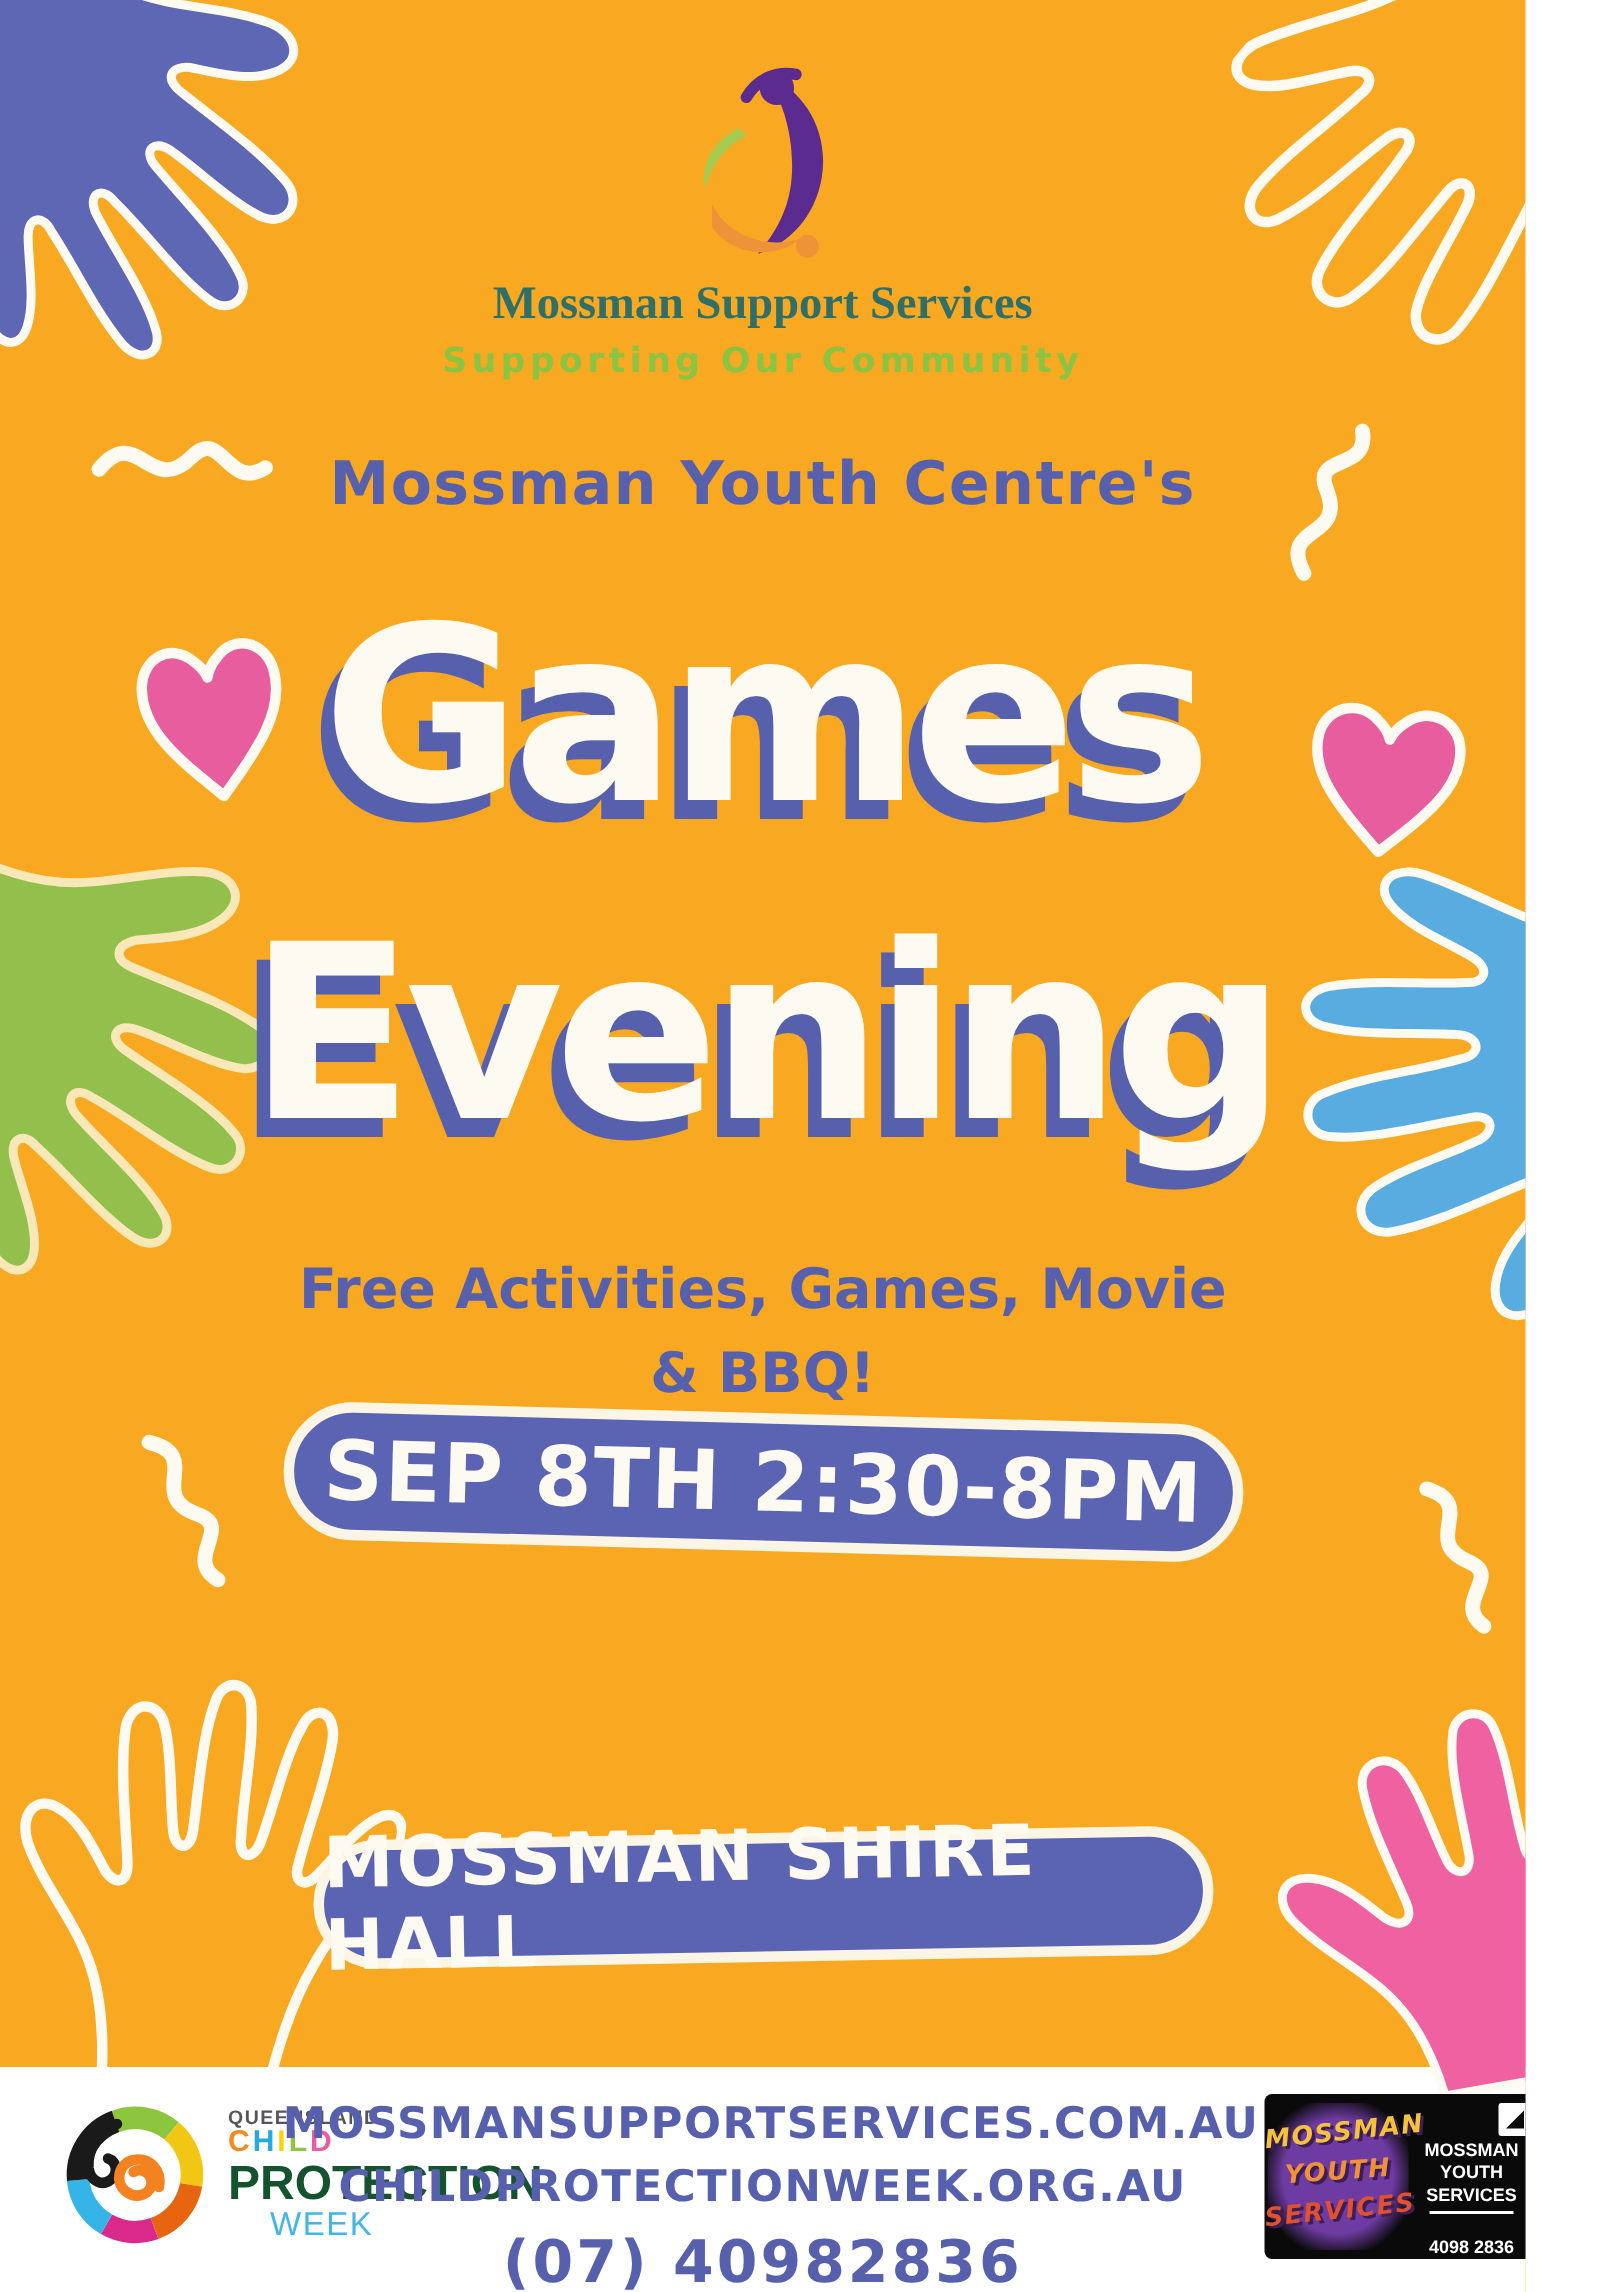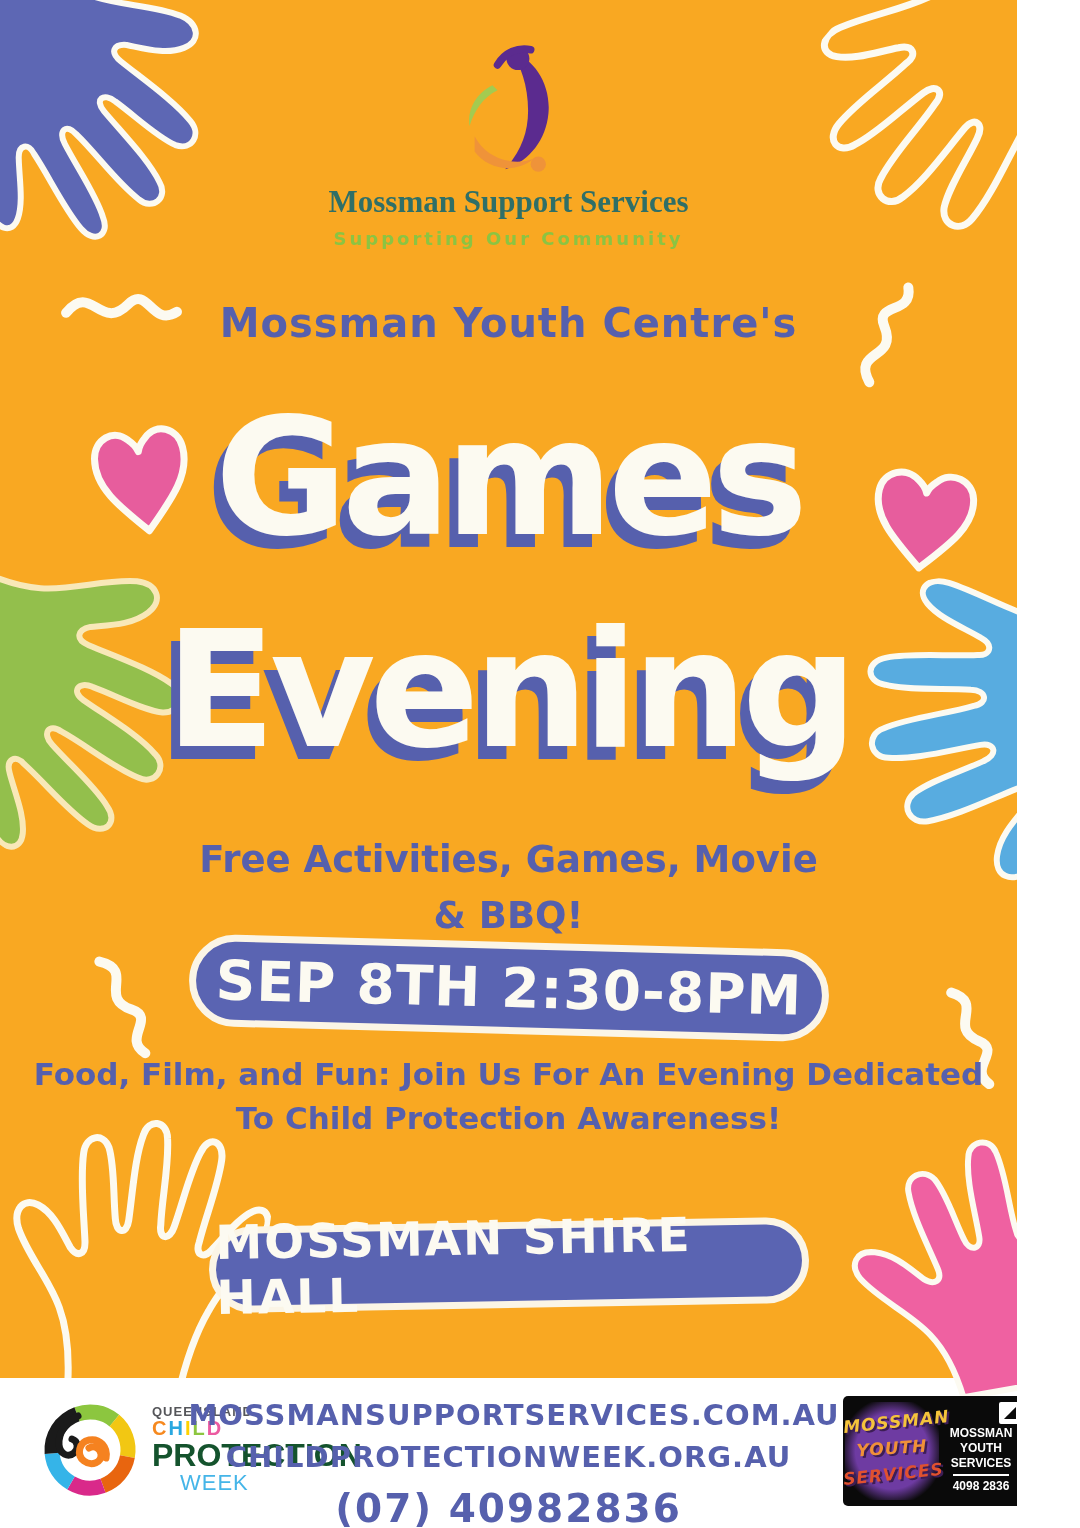--- a/index.html
+++ b/index.html
@@ -2,21 +2,21 @@
 <html><head>
 <meta charset="utf-8">
 <style>
   html,body{margin:0;padding:0;background:#ffffff;font-family:"DejaVu Sans",sans-serif;}
   .poster{position:relative;width:1017px;height:1528px;background:#F9A822;overflow:hidden;}
 
   
   .org-logo{position:absolute;left:0;right:0;top:42px;text-align:center;z-index:2;}
   .org-logo svg{display:block;margin:0 auto;}
   .org-name{font-family:"Liberation Serif","DejaVu Serif",serif;font-weight:bold;font-size:31px;color:#2F6F67;margin-top:2px;}
-  .org-tagline{font-size:18px;font-weight:bold;color:#8BC442;letter-spacing:3px;margin-top:8px;}
+  .org-tagline{font-size:23px;font-weight:bold;color:#8BC442;letter-spacing:3px;margin-top:8px;}
 
   
   .kicker{position:absolute;left:0;right:0;top:300px;text-align:center;
     font-size:40px;font-weight:bold;color:#5660AD;letter-spacing:1px;z-index:2;}
   .big-title{position:absolute;left:0;right:0;top:372px;text-align:center;z-index:2;
     font-weight:bold;font-size:162px;line-height:212px;letter-spacing:-6px;
     color:#FCFAF1;text-shadow:-9px 13px 0 #5660AD;}
 
   .activities{position:absolute;left:0;right:0;top:832px;text-align:center;z-index:2;
     font-size:37px;font-weight:bold;color:#5660AD;line-height:56px;}
@@ -58,21 +58,21 @@
     background:radial-gradient(ellipse at 50% 50%,#6E3BA2 55%,rgba(110,59,162,0) 78%);}
   .graffiti-line{position:relative;display:block;font-weight:bold;font-style:italic;
     font-size:17px;line-height:20px;text-align:center;letter-spacing:1px;}
   .g0{color:#F5C33B;text-shadow:2px 2px 0 #3d1d55;transform:rotate(-6deg);margin-top:16px;}
   .g1{color:#F09038;text-shadow:2px 2px 0 #3d1d55;transform:rotate(-4deg);margin-top:6px;}
   .g2{color:#E0512F;text-shadow:2px 2px 0 #3d1d55;transform:rotate(-6deg);margin-top:6px;}
   .mys-right{width:84px;padding:6px 4px 0 0;display:flex;flex-direction:column;align-items:center;}
   .mys-icon{align-self:flex-end;width:22px;height:22px;background:#ffffff;border-radius:2px;
     display:flex;align-items:center;justify-content:center;margin-bottom:2px;}
   .mys-name{color:#ffffff;font-weight:bold;font-size:12px;line-height:15px;text-align:center;font-family:"Liberation Sans",sans-serif;}
-  .mys-phone{color:#ffffff;font-weight:bold;font-size:12px;margin-top:3px;padding-top:3px;
+  .mys-phone{color:#ffffff;font-weight:bold;font-size:12px;margin-top:3px;padding-top:15px;
     border-top:2px solid #ffffff;font-family:"Liberation Sans",sans-serif;}
 </style>
 </head>
 <body>
 
 <div class="poster">
 
   <svg class="deco" style="left:-70px;top:-58px;transform:rotate(140deg);" width="300" height="300" viewBox="0 0 100 100" preserveAspectRatio="none">
     <path d="M34 98 C33 88 31 80 27 73 C22 64 13 57 8 48 C5 42 8 37 14 39 C20 41 24 47 28 52 C31 55 34 54 33 49 C31 39 28 28 28 19 C28 13 34 11 37 16 C40 22 41 32 43 40 C44 45 48 45 48 40 C48 30 47 18 49 10 C50 4 57 4 58 10 C60 19 59 31 60 40 C60 45 64 45 65 40 C67 31 68 20 71 13 C73 7 79 8 79 15 C79 24 76 35 75 44 C74 48 77 50 80 46 C84 41 88 34 93 31 C98 28 101 33 98 39 C93 49 86 57 82 67 C78 76 76 87 75 98 Z" fill="#5D67B4" stroke="#FCFAF1" stroke-width="6" stroke-linejoin="round" vector-effect="non-scaling-stroke"></path>
   </svg>
@@ -143,24 +143,20 @@
 
   <div class="activities">
     <div>Free Activities, Games, Movie</div>
     <div>&amp; BBQ!</div>
   </div>
 
   <div class="pill pill-date">
     <span>SEP 8TH 2:30-8PM</span>
   </div>
 
-  <div class="description">
-    <div>Food, Film, and Fun: Join Us For An Evening Dedicated</div>
-    <div>To Child Protection Awareness!</div>
-  </div>
 
   <div class="pill pill-venue">
     <span>MOSSMAN SHIRE HALL</span>
   </div>
 
   <div class="footer"></div>
 
   <div class="qcpw">
     <svg width="100" height="100" viewBox="0 0 100 100">
       <path d="M37 14.3 A38 38 0 0 1 74.4 20.6" stroke="#8CC63F" stroke-width="15" fill="none"></path>

